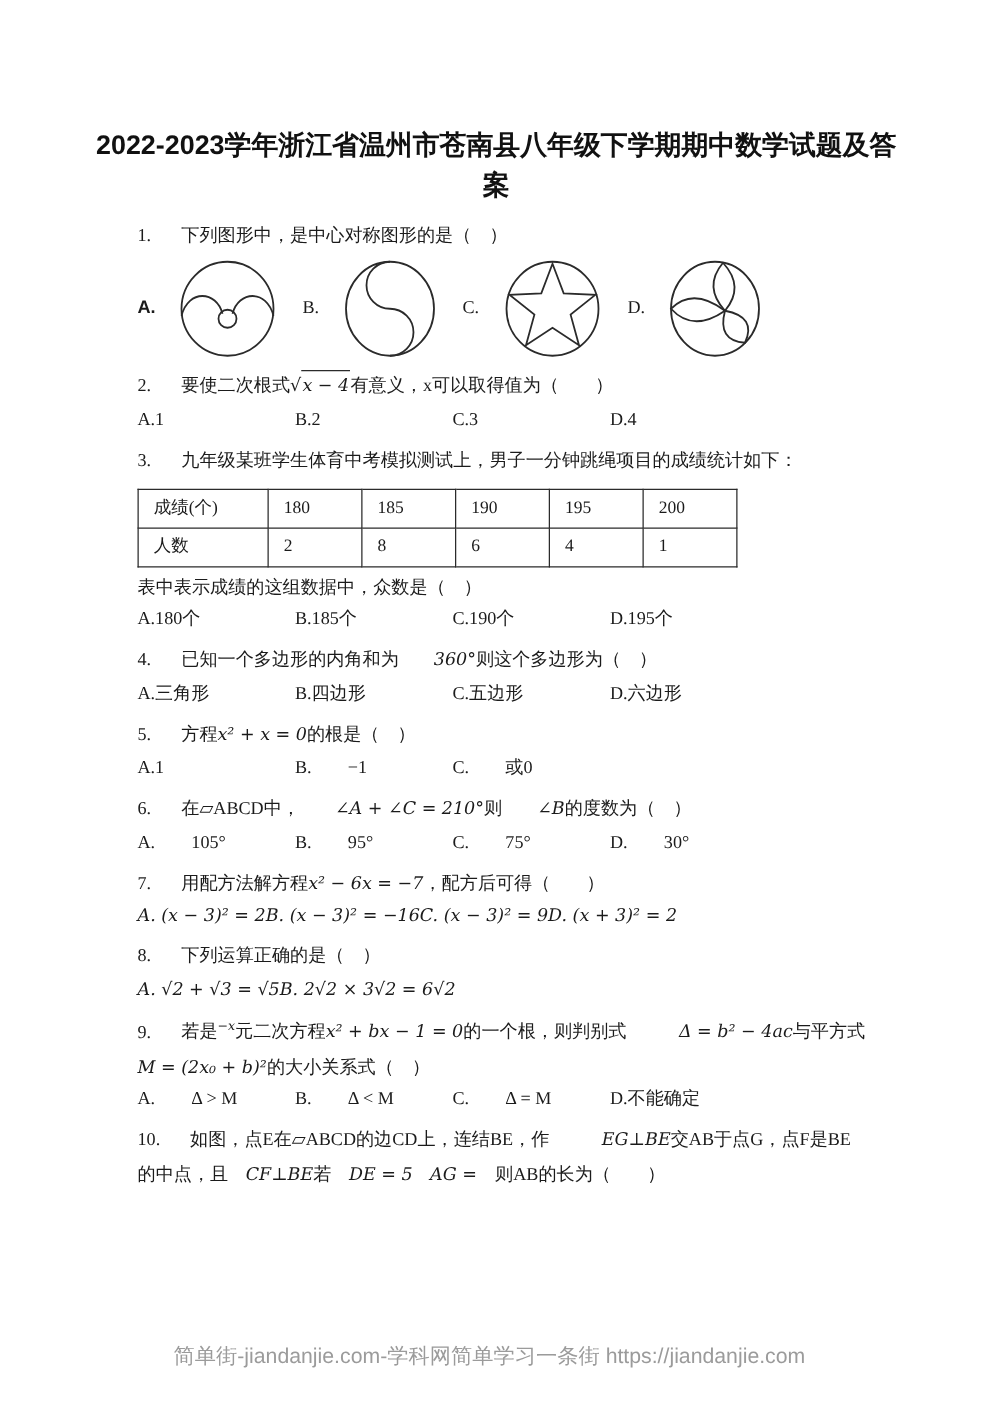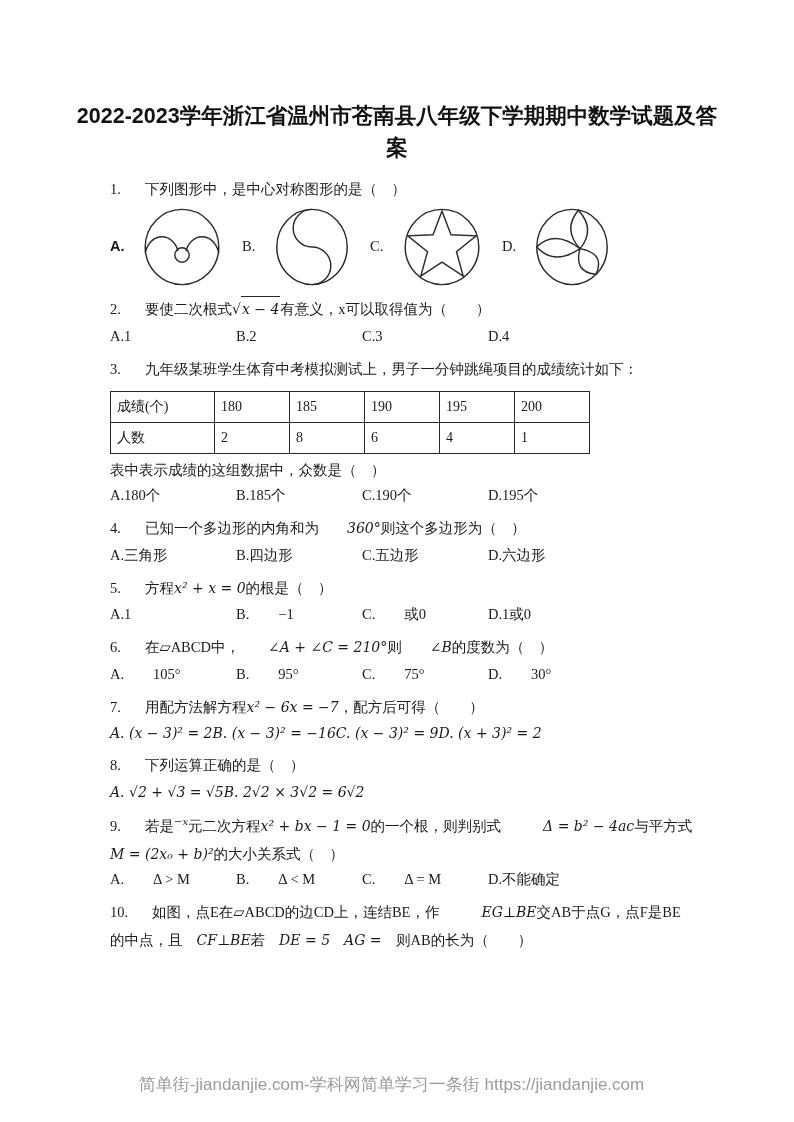--- a/index.html
+++ b/index.html
@@ -67,21 +67,21 @@
   .figlabel.first { font-family:"Liberation Sans", sans-serif; font-weight:bold; }
   .figs svg { flex:0 0 auto; margin-right:15px; }
 
   table.score {
     border-collapse:collapse;
     margin:10px 0 6px 0;
   }
   table.score td {
     border:1.4px solid #2b2b2b;
     height:31px;
-    padding:2px 6px;
+    padding:2px 12px;
     font-size:14px;
     vertical-align:middle;
     text-align:left;
   }
   table.score td.c0 { width:104px; }
   table.score td.cv { width:75px; }
 
   .footer {
     position:absolute;
     left:0; right:11px;
@@ -187,21 +187,20 @@
         <span>D.六边形</span>
       </div>
     </div>
 
     <div>
       <p class="qline"><span class="qnum">5.</span><span>方程</span><span class="math">x² + x = 0</span><span>的根是（　）</span></p>
       <div class="opts">
         <span>A.1</span>
         <span>B.　　−1</span>
         <span>C.　　或0</span>
-        <span>D.1或0</span>
       </div>
     </div>
 
     <div>
       <p class="qline"><span class="qnum">6.</span><span>在▱ABCD中，</span><span class="math">　　∠A + ∠C = 210°</span><span>则</span><span class="math">　　∠B</span><span>的度数为（　）</span></p>
       <div class="opts">
         <span>A.　　105°</span>
         <span>B.　　95°</span>
         <span>C.　　75°</span>
         <span>D.　　30°</span>

